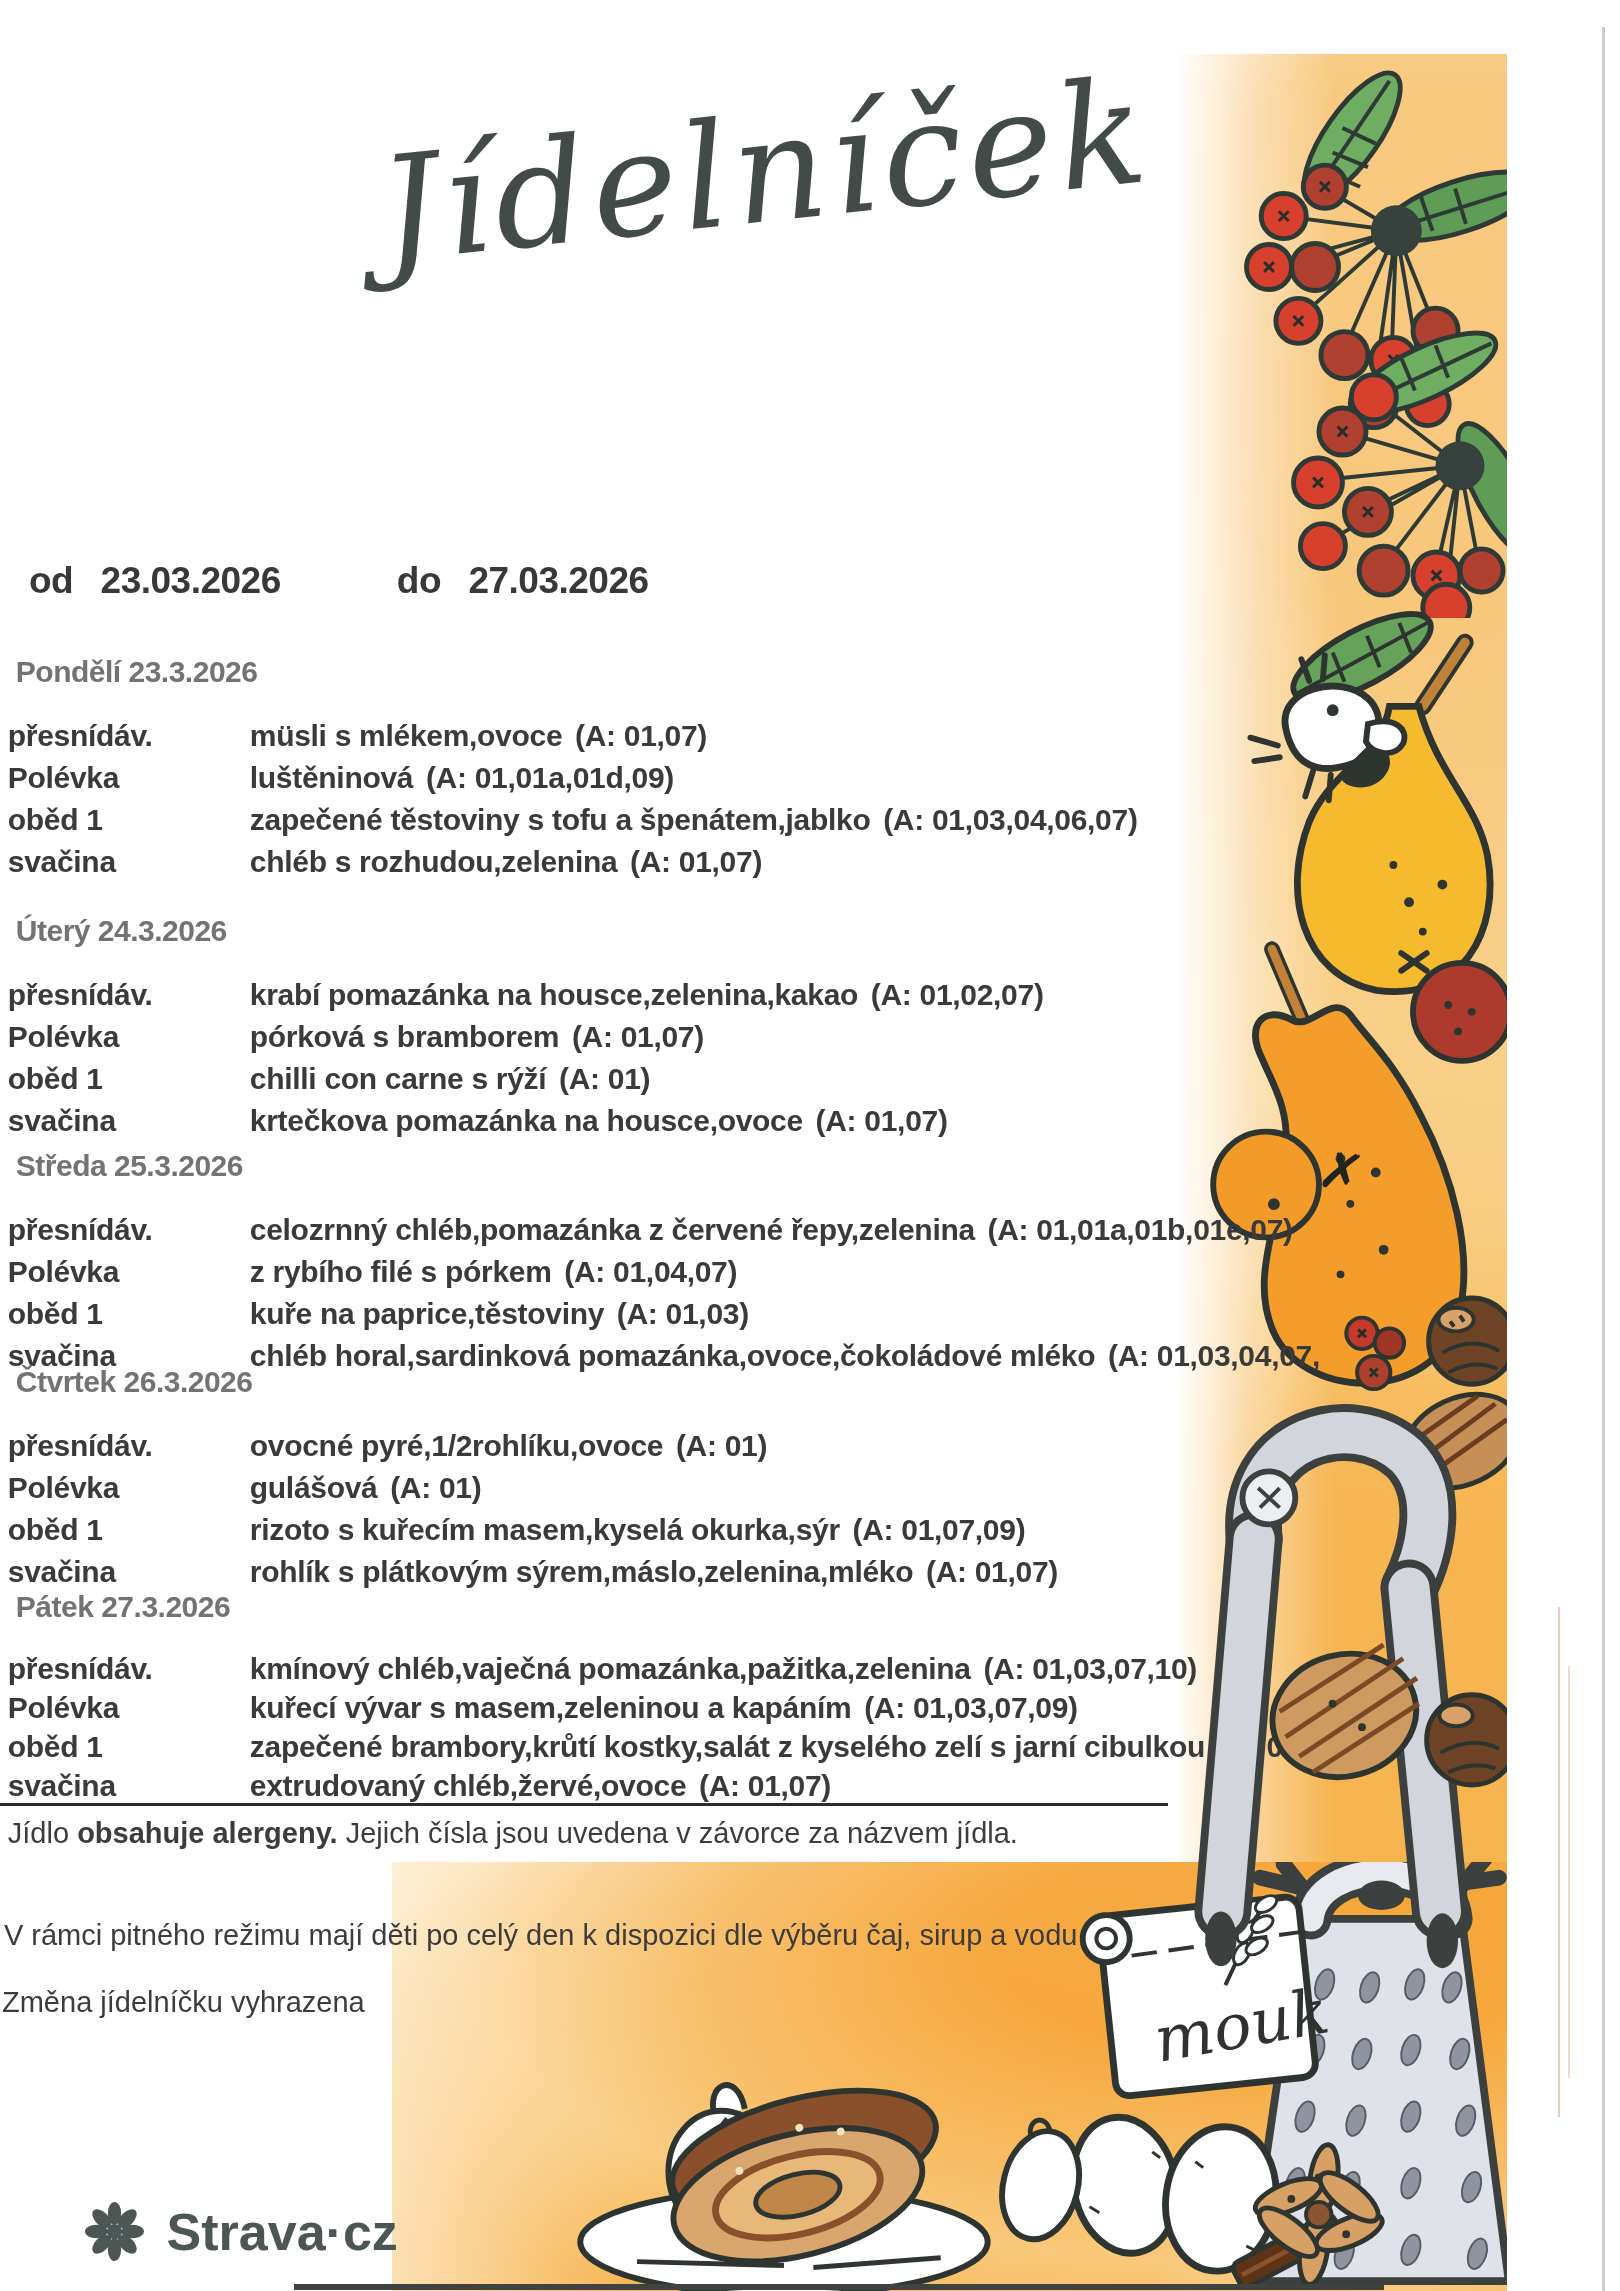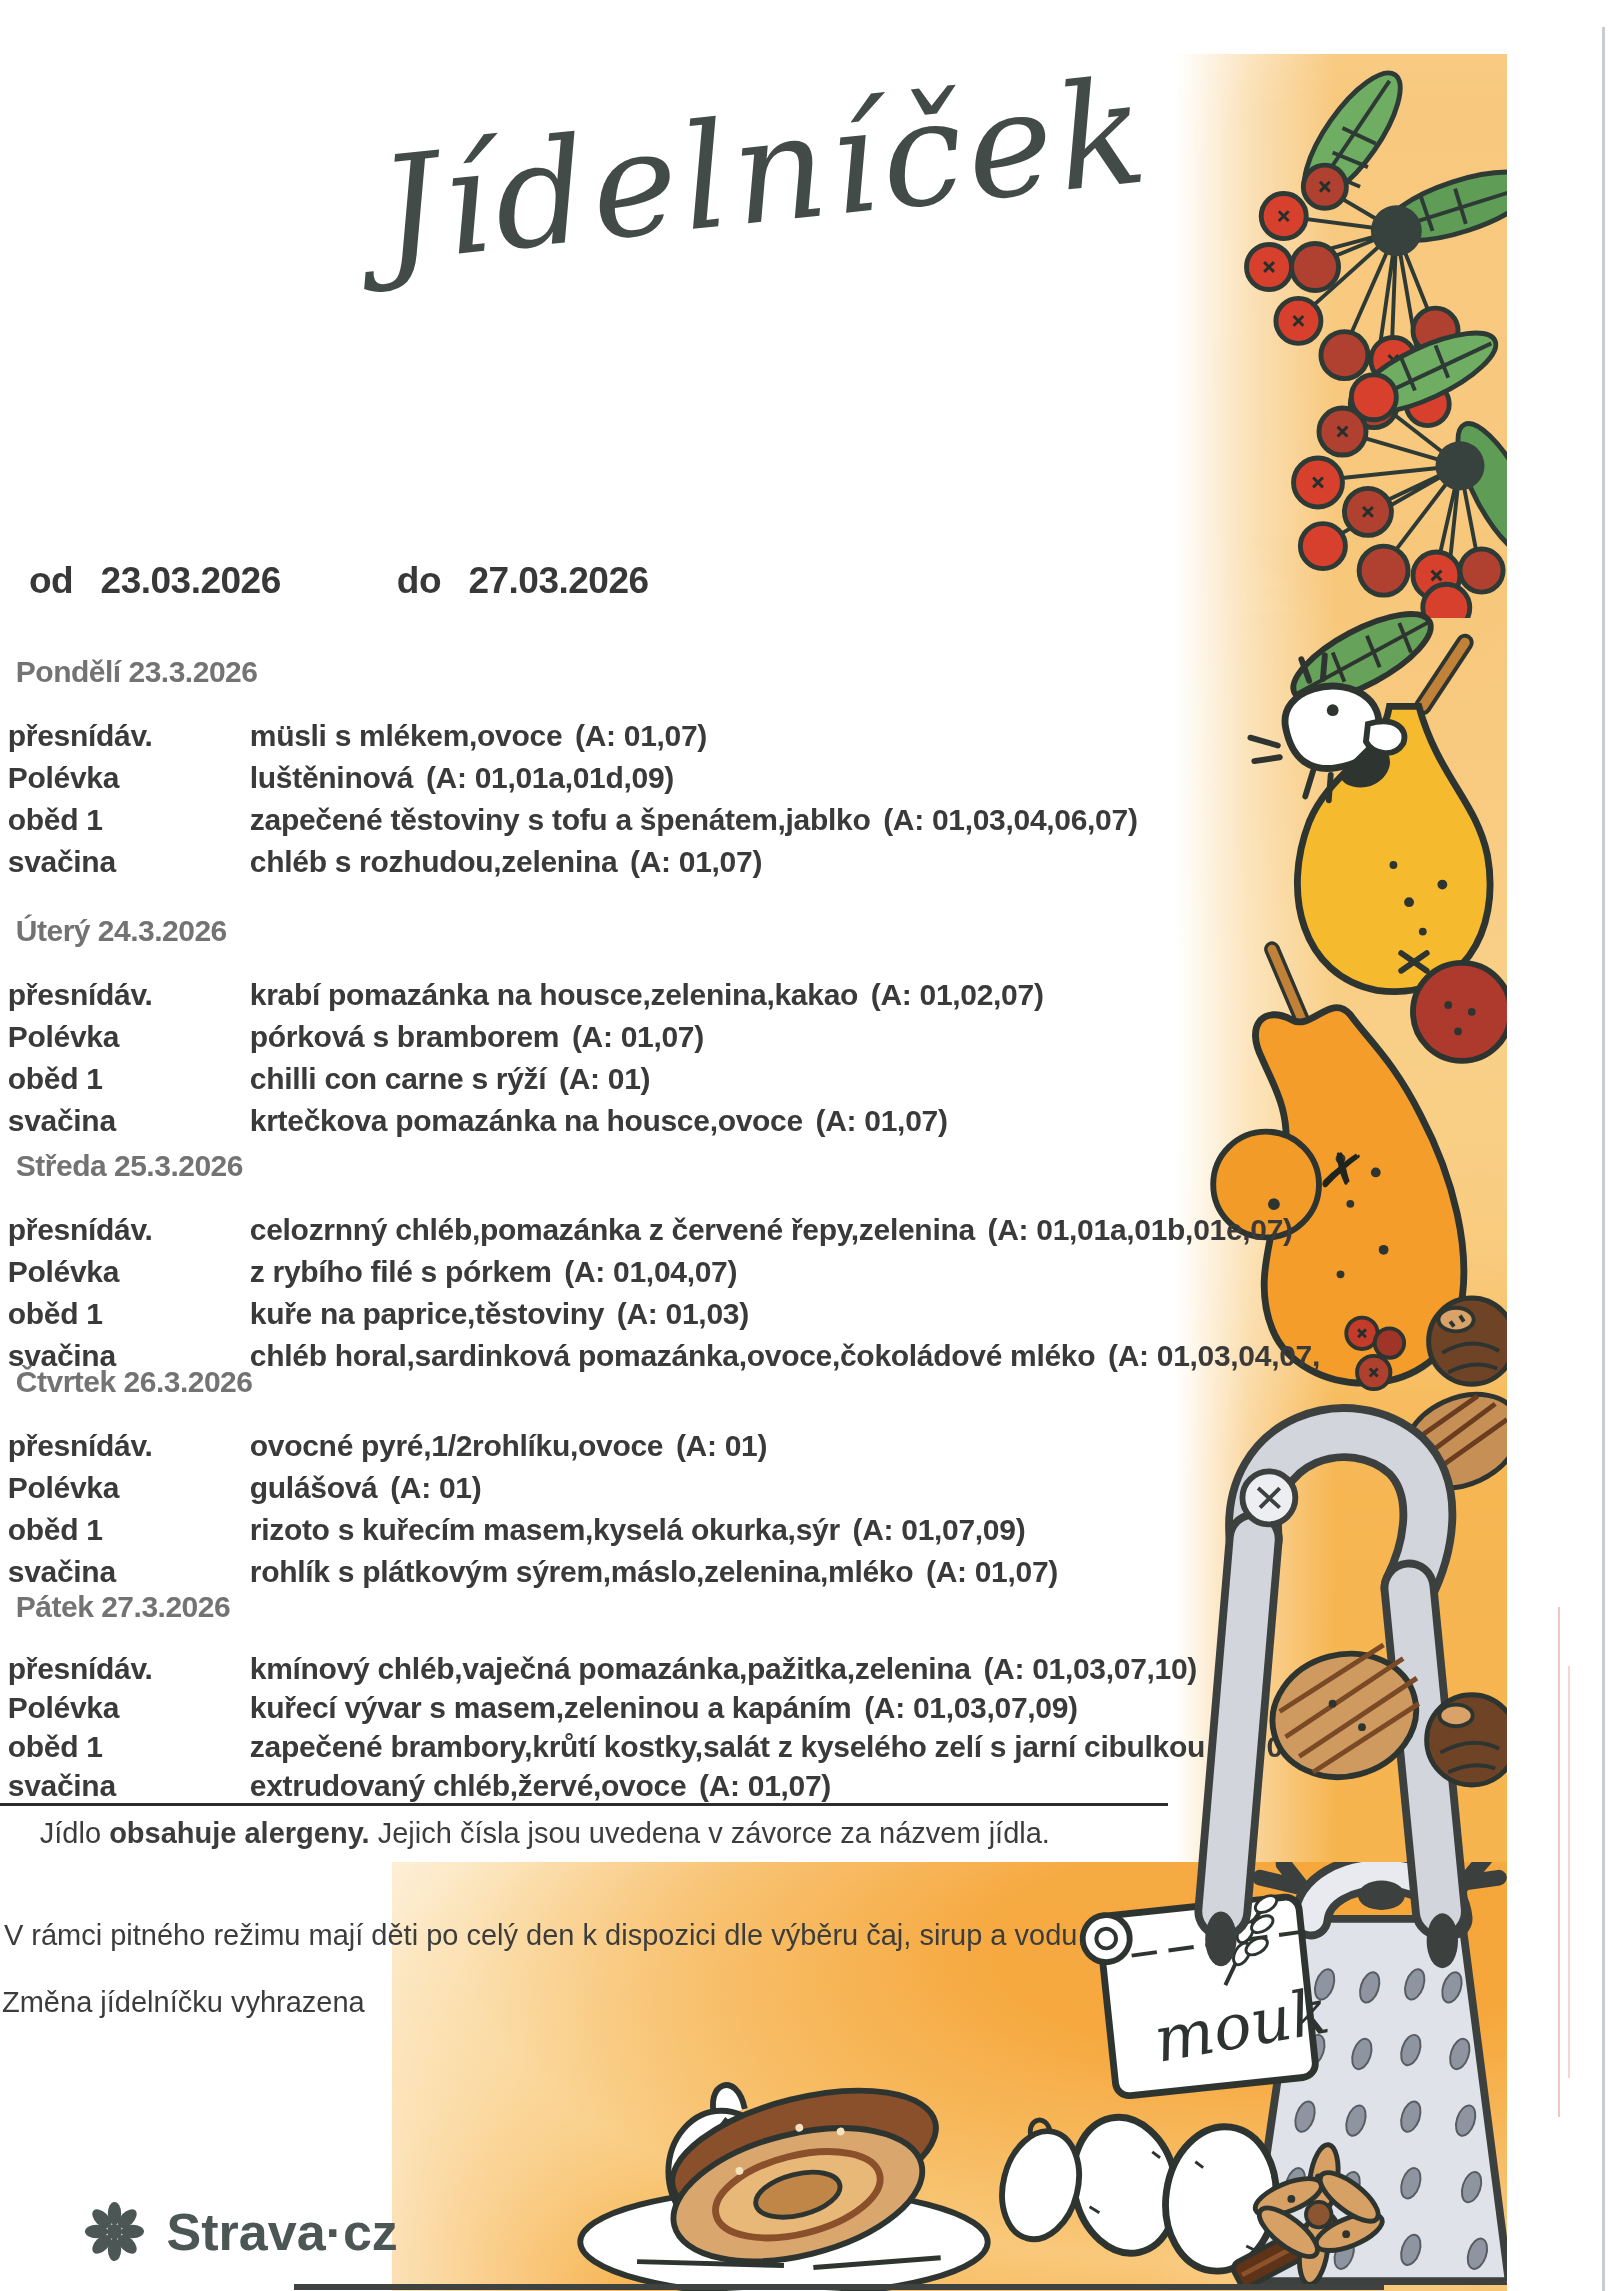--- a/index.html
+++ b/index.html
@@ -24,21 +24,21 @@
   .rows{margin-top:21.6px;}
   .row{display:flex;height:42px;line-height:39px;align-items:flex-start;}
   .day-4 .row{height:39px;line-height:36px;}
   .lbl{flex:0 0 242px;width:242px;font-size:30px;font-weight:700;letter-spacing:-0.3px;}
   .meal{font-size:30px;font-weight:700;letter-spacing:-0.3px;}
   .alg{margin-left:12.7px;}
   .day-0{top:641px;} .day-1{top:900px;} .day-2{top:1135px;} .day-3{top:1351px;} .day-4{top:1576px;}
 
   
   .hr-line{position:absolute;left:0;top:1803px;width:1168px;height:0;border-top:3.9px solid #2c2c2c;z-index:2;}
-  .allergen-note{position:absolute;left:7.8px;top:1817px;font-size:29px;z-index:2;color:#3c3c3c;margin-left:32px;}
+  .allergen-note{position:absolute;left:7.8px;top:1817px;font-size:29px;z-index:2;color:#3c3c3c;}
   .allergen-note .b{font-weight:700;}
   .drinks-note{position:absolute;left:3.9px;top:1919px;font-size:29px;z-index:2;color:#3c3c3c;}
   .change-note{position:absolute;left:2px;top:1986px;font-size:29px;z-index:2;color:#3c3c3c;}
 
   
   .logo{position:absolute;left:84px;top:2201px;display:flex;align-items:flex-end;gap:21.6px;z-index:2;color:#4c5654;}
   .logo-text{font-size:52px;font-weight:700;letter-spacing:0px;}
 
   
   .mark-x{position:absolute;left:1319px;top:1141px;font-size:53px;color:#20241f;

